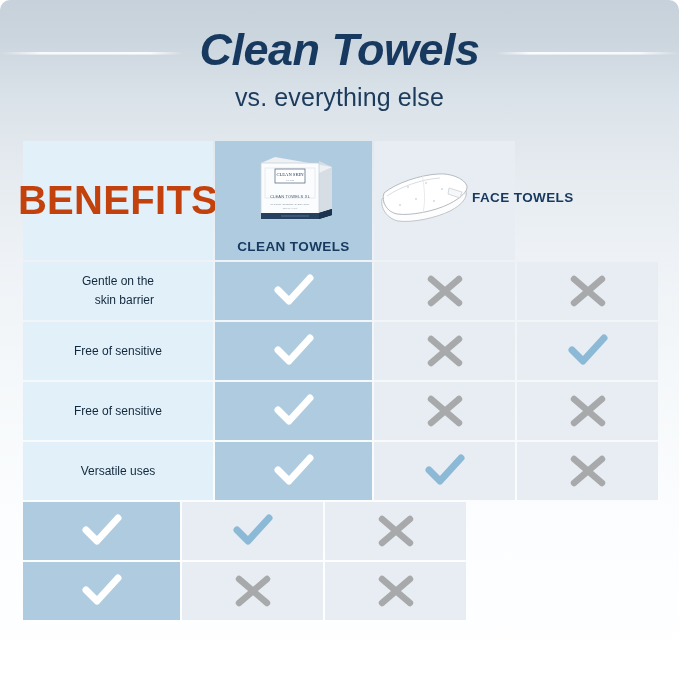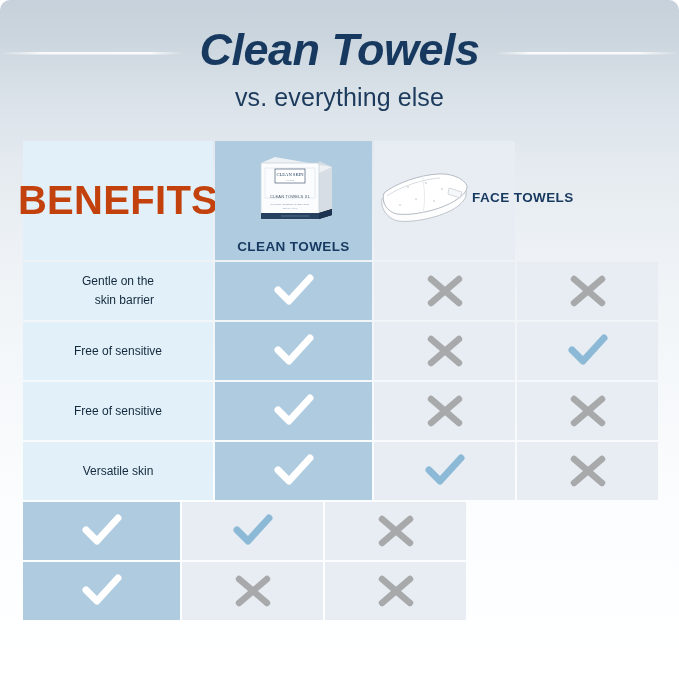--- a/index.html
+++ b/index.html
@@ -330,21 +330,21 @@
             <svg class="mark" viewBox="0 0 44 38" width="44" height="38">
               <g stroke="#a8a9ab" stroke-width="6.4" stroke-linecap="round">
                 <line x1="8" y1="7" x2="36" y2="31"></line>
                 <line x1="36" y1="7" x2="8" y2="31"></line>
               </g>
             </svg>
           </div>
         </div>
         <div class="row body-row">
           <div class="cell c-benefit b-label">
-            <div class="txt">Versatile skin</div>
+            <div class="txt">Versatile uses</div>
           </div>
           <div class="cell c-ct b-ct">
             <svg class="mark" viewBox="0 0 44 38" width="44" height="38">
               <path d="M6 18 L17 29 L38 6" fill="none" stroke="#ffffff" stroke-width="7" stroke-linecap="round" stroke-linejoin="round"></path>
             </svg>
           </div>
           <div class="cell c-ft b-alt">
             <svg class="mark" viewBox="0 0 44 38" width="44" height="38">
               <path d="M6 18 L17 29 L38 6" fill="none" stroke="#8cb9d6" stroke-width="7" stroke-linecap="round" stroke-linejoin="round"></path>
             </svg>

